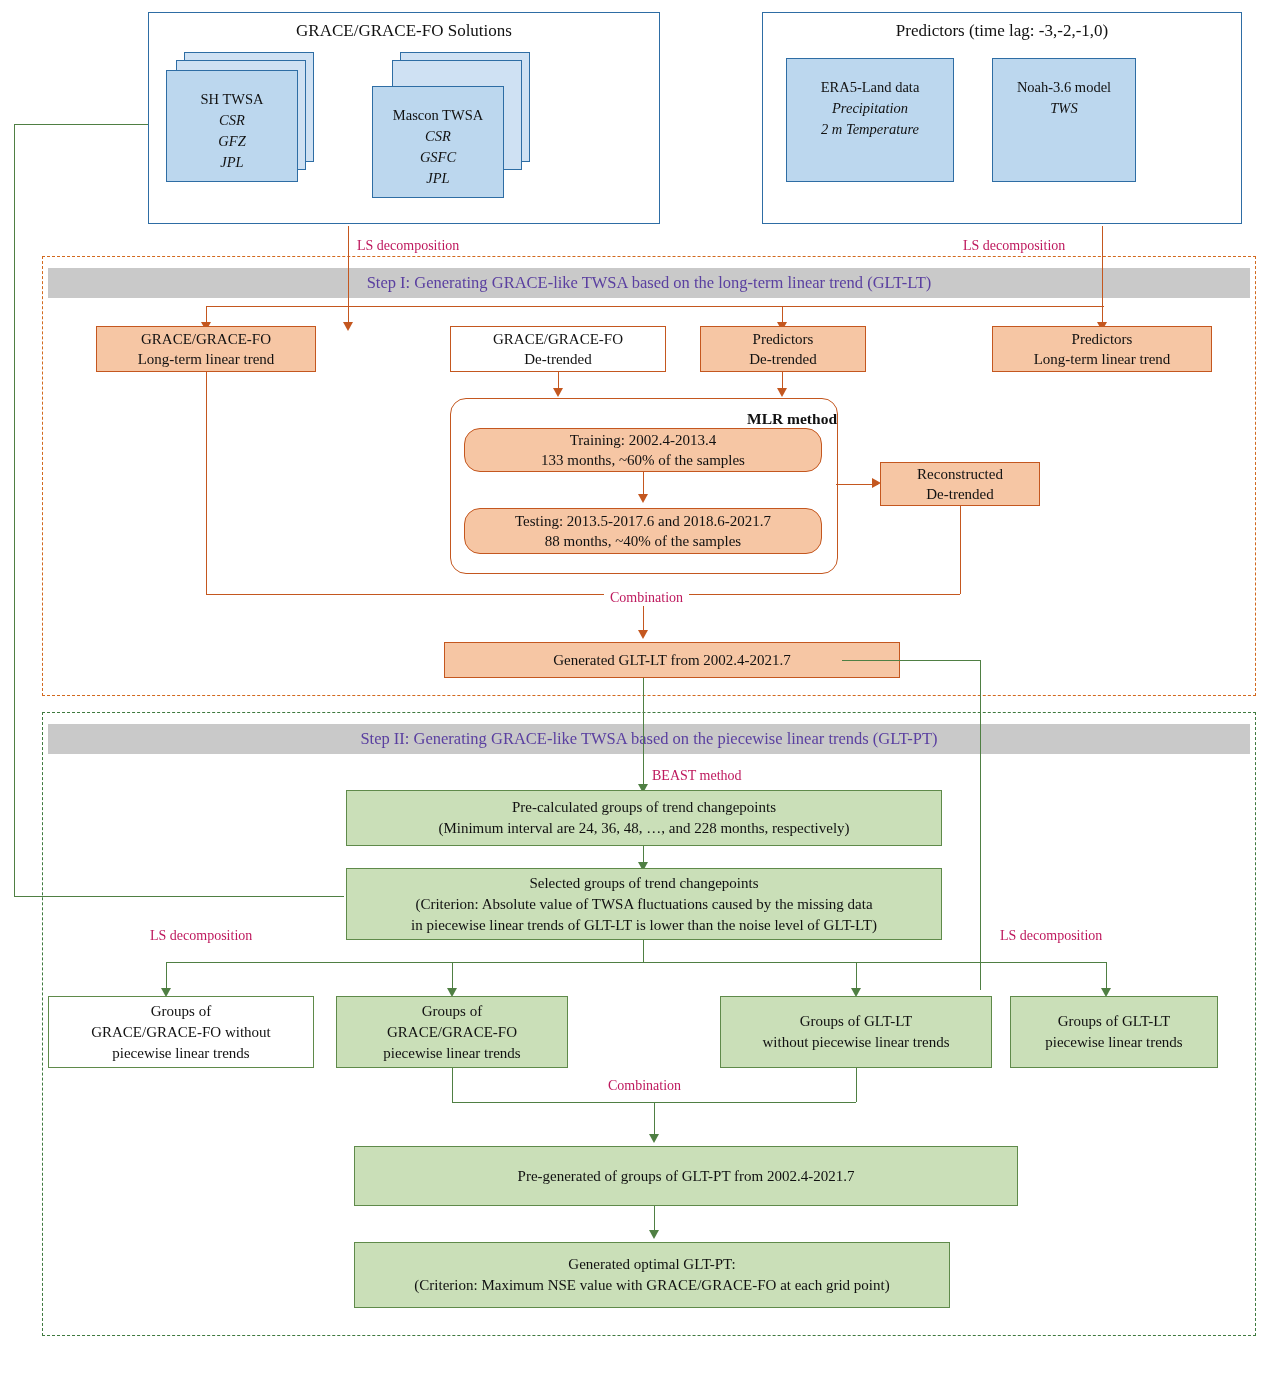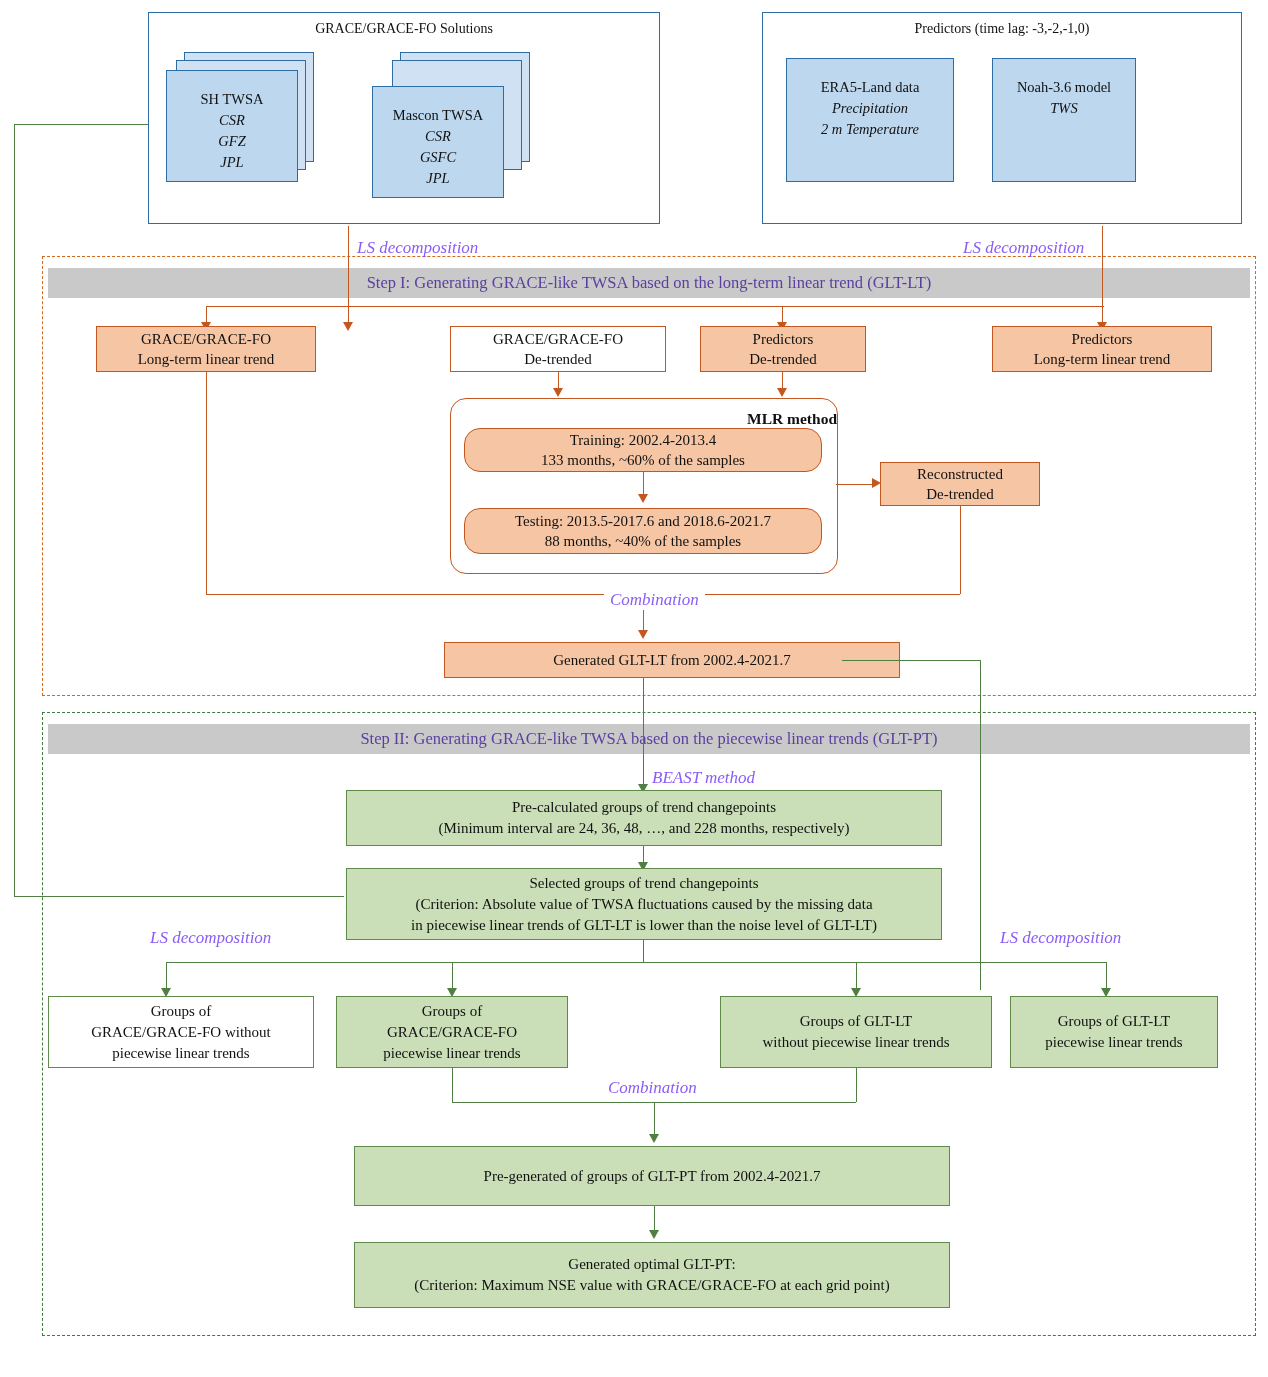--- a/index.html
+++ b/index.html
@@ -3,21 +3,21 @@
 <meta charset="utf-8">
 <style>
   html, body { margin:0; padding:0; background:#ffffff; }
   body { font-family: "Liberation Serif", serif; color:#1a1a1a; }
   #stage { position:relative; width:1268px; height:1377px; overflow:hidden; background:#fff; }
 
   .box { position:absolute; box-sizing:border-box; display:flex; align-items:center; justify-content:center; text-align:center; }
 
   
   .blue-group { position:absolute; box-sizing:border-box; border:1.6px solid #2e6da4; background:#fff; }
-  .blue-group .gtitle { position:absolute; left:0; right:0; top:8px; text-align:center; font-size:14px; color:#111; }
+  .blue-group .gtitle { position:absolute; left:0; right:0; top:8px; text-align:center; font-size:17px; color:#111; }
 
   .doc { position:absolute; box-sizing:border-box; border:1.6px solid #2e6da4; background:#bcd7ee;
          border-radius:0 0 0 0; }
   .doc.pale { background:#cfe1f3; }
   .doc .doctext { position:absolute; left:0; right:0; top:18px; text-align:center; font-size:14.5px; line-height:1.45; color:#111; }
   .doc .doctext i { font-style:italic; }
 
   
   .panel-step1 { position:absolute; box-sizing:border-box; border:1.7px dashed #d2691e; }
   .panel-step2 { position:absolute; box-sizing:border-box; border:1.7px dashed #3f7a3f; }
@@ -38,21 +38,21 @@
   .vline { width:0; border-left-width:1.6px; border-left-style:solid; }
   .hline { height:0; border-top-width:1.6px; border-top-style:solid; }
   .o { border-color:#c4571f; }
   .g { border-color:#4f7f43; }
 
   .arrow { position:absolute; width:0; height:0; }
   .arrow.down.o { border-left:5.5px solid transparent; border-right:5.5px solid transparent; border-top:9px solid #c4571f; }
   .arrow.down.g { border-left:5.5px solid transparent; border-right:5.5px solid transparent; border-top:9px solid #4f7f43; }
   .arrow.right.o { border-top:5.5px solid transparent; border-bottom:5.5px solid transparent; border-left:9px solid #c4571f; }
 
-  .lbl { position:absolute; color:#8b5cf6; font-size:17px; white-space:nowrap;font-style:italic; }
+  .lbl { position:absolute; color:#be185d; font-size:14px; white-space:nowrap; }
 </style>
 </head>
 <body>
 
 <div id="stage">
 
   <div class="blue-group" style="left:148px; top:12px; width:512px; height:212px; border-radius:0 0 0 0;">
     <div class="gtitle">GRACE/GRACE-FO Solutions</div>
   </div>
 
@@ -205,21 +205,21 @@
   <div class="box gb" style="left:1010px; top:996px; width:208px; height:72px; white-space:pre-line;">Groups of GLT-LT
 piecewise linear trends</div>
 
   <div class="ln vline g" style="left:452px; top:1068px; height:34px;"></div>
   <div class="ln vline g" style="left:856px; top:1068px; height:34px;"></div>
   <div class="ln hline g" style="left:452px; top:1102px; width:404px;"></div>
   <div class="ln vline g" style="left:654px; top:1102px; height:36px;"></div>
   <div class="arrow down g" style="left:649px; top:1134px;"></div>
   <div class="lbl" style="left:608px; top:1078px;">Combination</div>
 
-  <div class="box gb" style="left:354px; top:1146px; width:596px; height:60px;">Pre-generated of groups of  GLT-PT from 2002.4-2021.7</div>
+  <div class="box gb" style="left:354px; top:1146px; width:664px; height:60px;">Pre-generated of groups of  GLT-PT from 2002.4-2021.7</div>
 
   <div class="ln vline g" style="left:654px; top:1206px; height:28px;"></div>
   <div class="arrow down g" style="left:649px; top:1230px;"></div>
 
   <div class="box gb" style="left:354px; top:1242px; width:596px; height:66px; white-space:pre-line;">Generated optimal GLT-PT:
 (Criterion: Maximum NSE value with GRACE/GRACE-FO at each grid point)</div>
 
 </div>
 
 </body></html>

